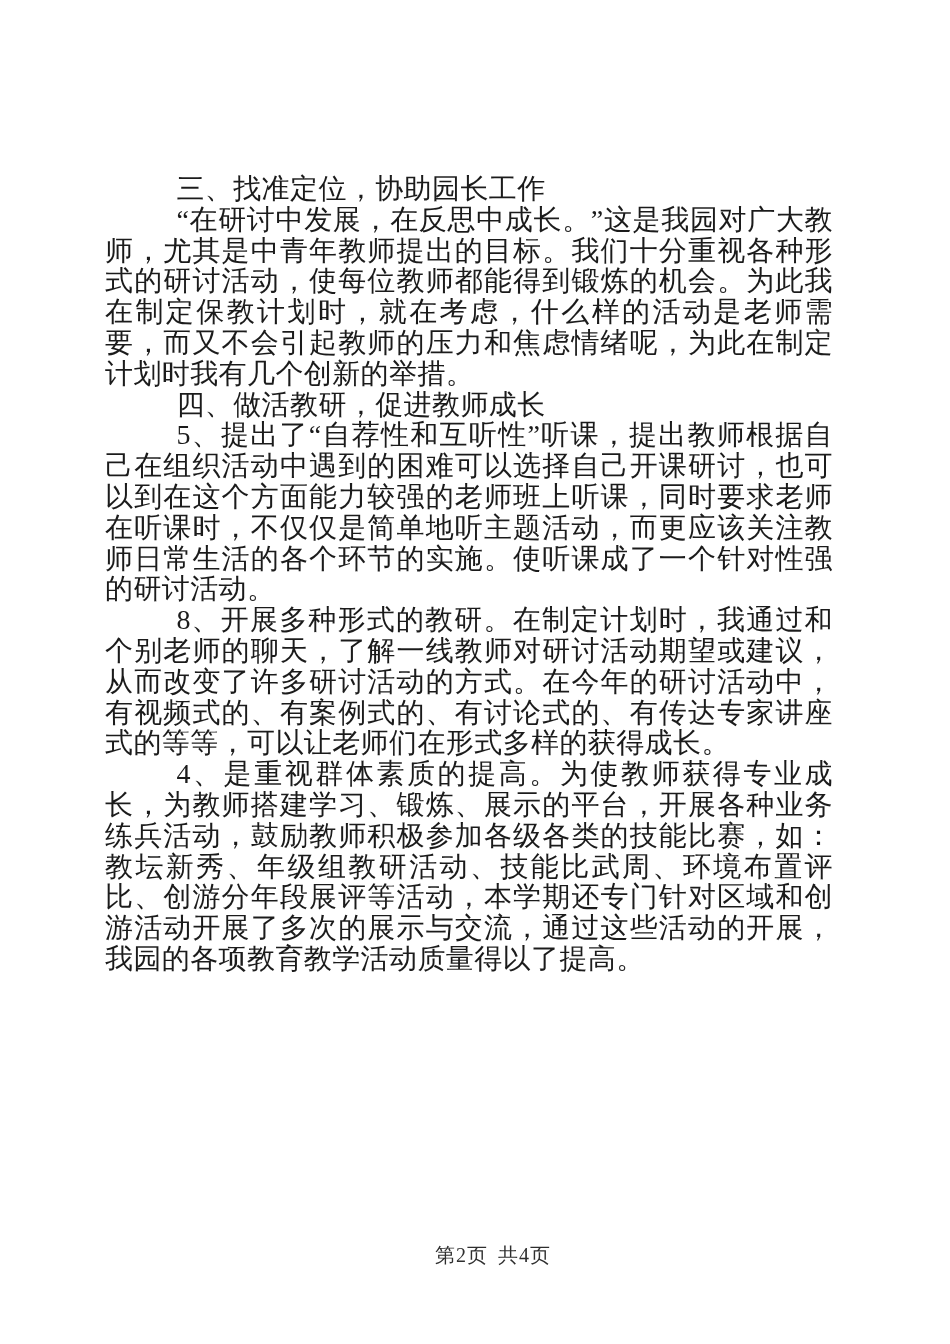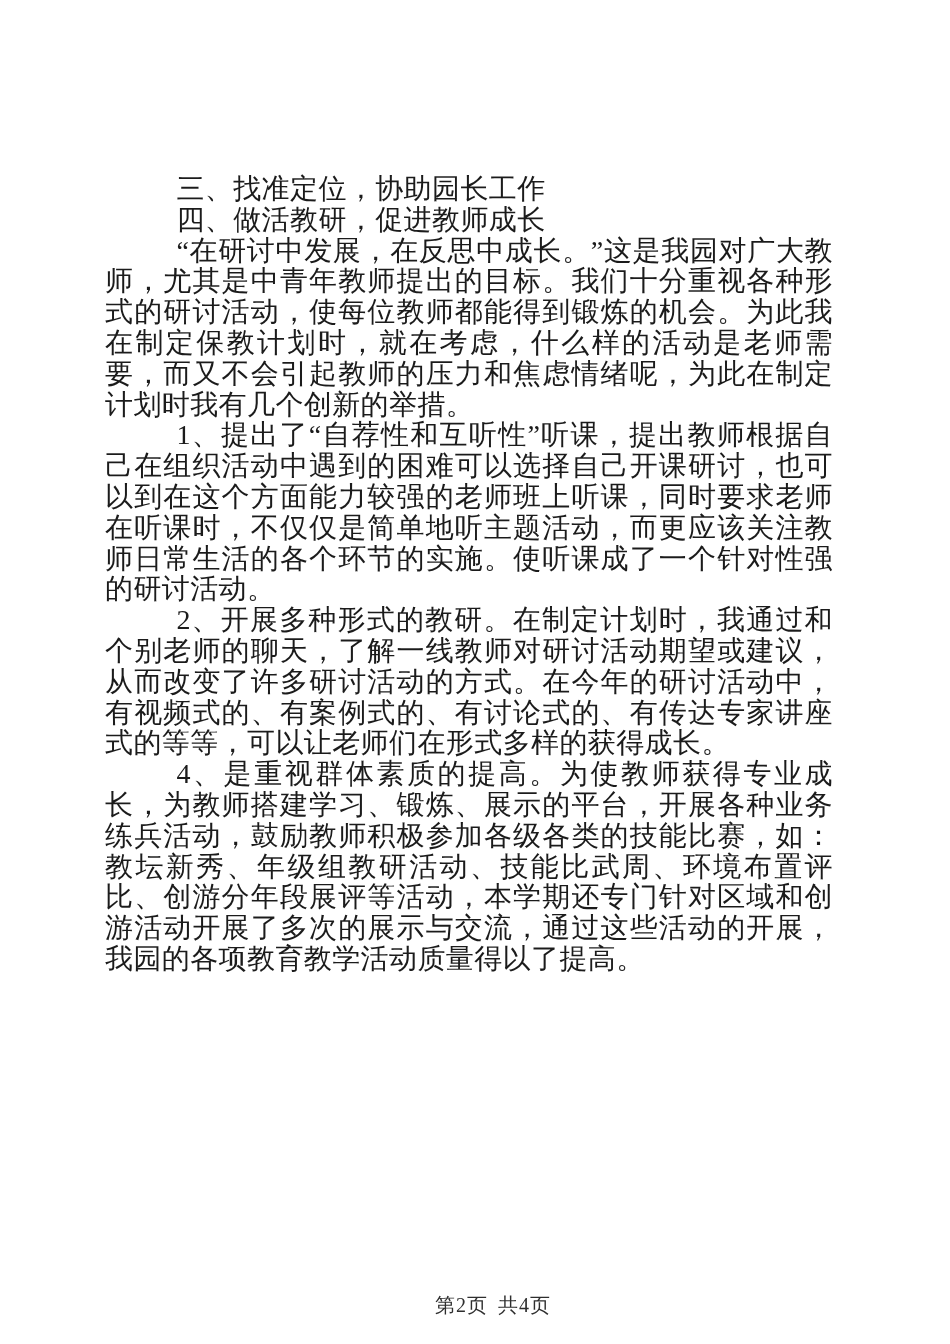--- a/index.html
+++ b/index.html
@@ -28,42 +28,42 @@
     font-weight: 400;
   }
   .content p {
     margin: 0;
     padding: 0;
     text-indent: 2.55em;
   }
   .page-footer {
     position: absolute;
     left: 435px;
-    top: 1292px;
+    top: 1242px;
     font-size: 20px;
     letter-spacing: 1px;
     color: #2e2e2e;
     white-space: nowrap;
   }
   .page-footer .sep {
     display: inline-block;
     width: 10px;
   }
 </style>
 </head>
 <body>
 
 <div class="page">
 
   <div class="content">
     <p>三、找准定位，协助园长工作</p>
+    <p>“在研讨中发展，在反思中成长。”这是我园对广大教师，尤其是中青年教师提出的目标。我们十分重视各种形式的研讨活动，使每位教师都能得到锻炼的机会。为此我在制定保教计划时，就在考虑，什么样的活动是老师需要，而又不会引起教师的压力和焦虑情绪呢，为此在制定计划时我有几个创新的举措。</p>
     <p>四、做活教研，促进教师成长</p>
-    <p>“在研讨中发展，在反思中成长。”这是我园对广大教师，尤其是中青年教师提出的目标。我们十分重视各种形式的研讨活动，使每位教师都能得到锻炼的机会。为此我在制定保教计划时，就在考虑，什么样的活动是老师需要，而又不会引起教师的压力和焦虑情绪呢，为此在制定计划时我有几个创新的举措。</p>
-    <p>1、提出了“自荐性和互听性”听课，提出教师根据自己在组织活动中遇到的困难可以选择自己开课研讨，也可以到在这个方面能力较强的老师班上听课，同时要求老师在听课时，不仅仅是简单地听主题活动，而更应该关注教师日常生活的各个环节的实施。使听课成了一个针对性强的研讨活动。</p>
-    <p>2、开展多种形式的教研。在制定计划时，我通过和个别老师的聊天，了解一线教师对研讨活动期望或建议，从而改变了许多研讨活动的方式。在今年的研讨活动中，有视频式的、有案例式的、有讨论式的、有传达专家讲座式的等等，可以让老师们在形式多样的获得成长。</p>
+    <p>5、提出了“自荐性和互听性”听课，提出教师根据自己在组织活动中遇到的困难可以选择自己开课研讨，也可以到在这个方面能力较强的老师班上听课，同时要求老师在听课时，不仅仅是简单地听主题活动，而更应该关注教师日常生活的各个环节的实施。使听课成了一个针对性强的研讨活动。</p>
+    <p>8、开展多种形式的教研。在制定计划时，我通过和个别老师的聊天，了解一线教师对研讨活动期望或建议，从而改变了许多研讨活动的方式。在今年的研讨活动中，有视频式的、有案例式的、有讨论式的、有传达专家讲座式的等等，可以让老师们在形式多样的获得成长。</p>
     <p>4、是重视群体素质的提高。为使教师获得专业成长，为教师搭建学习、锻炼、展示的平台，开展各种业务练兵活动，鼓励教师积极参加各级各类的技能比赛，如：教坛新秀、年级组教研活动、技能比武周、环境布置评比、创游分年段展评等活动，本学期还专门针对区域和创游活动开展了多次的展示与交流，通过这些活动的开展，我园的各项教育教学活动质量得以了提高。</p>
   </div>
 
   <div class="page-footer">
     <span>第2页</span><span class="sep"></span><span>共4页</span>
   </div>
 
 </div>
 
 </body></html>

